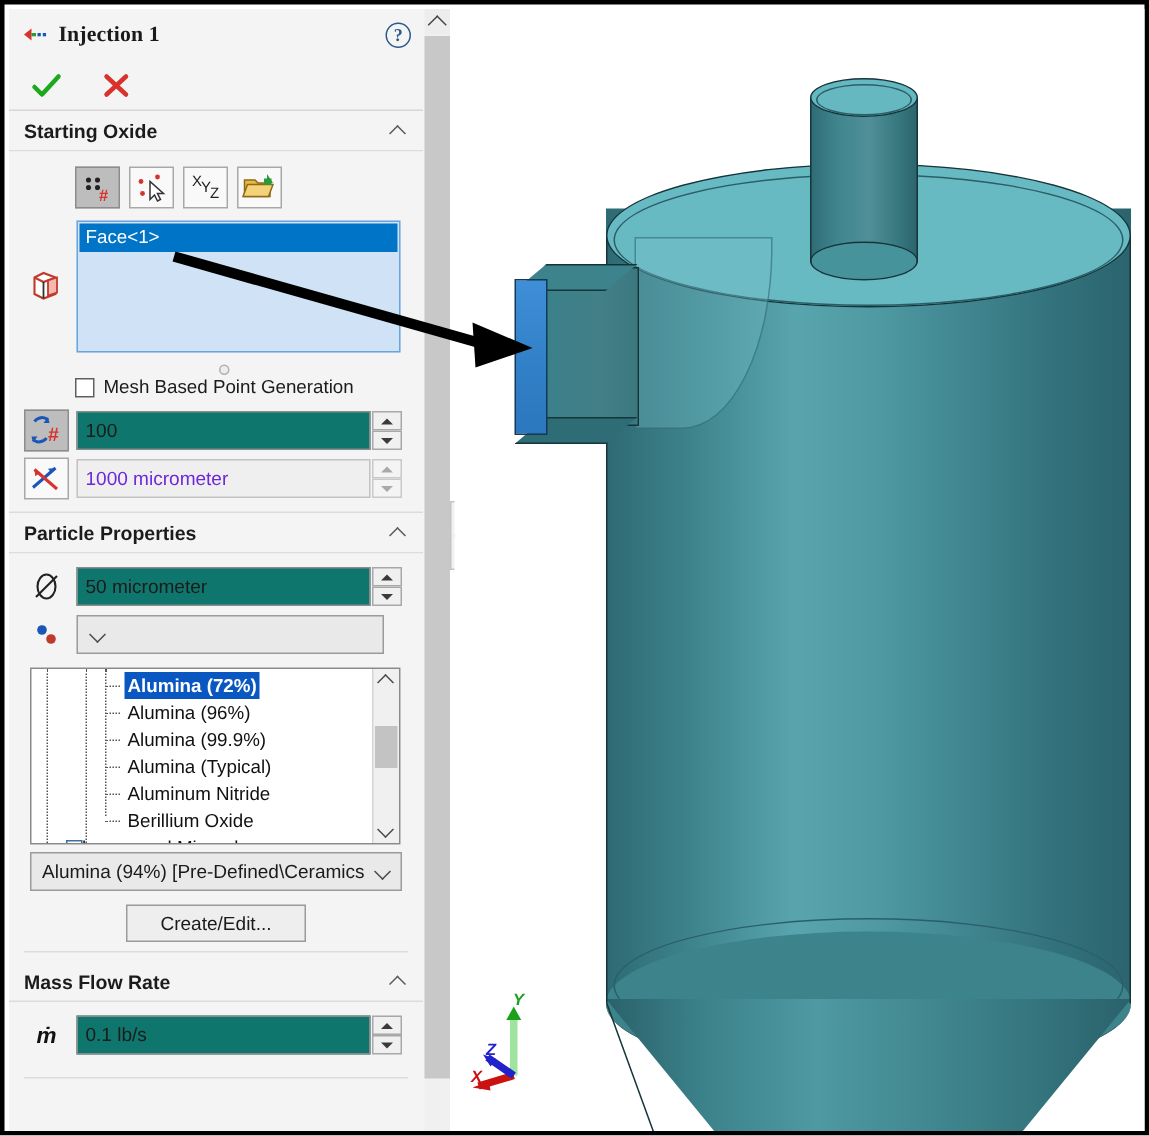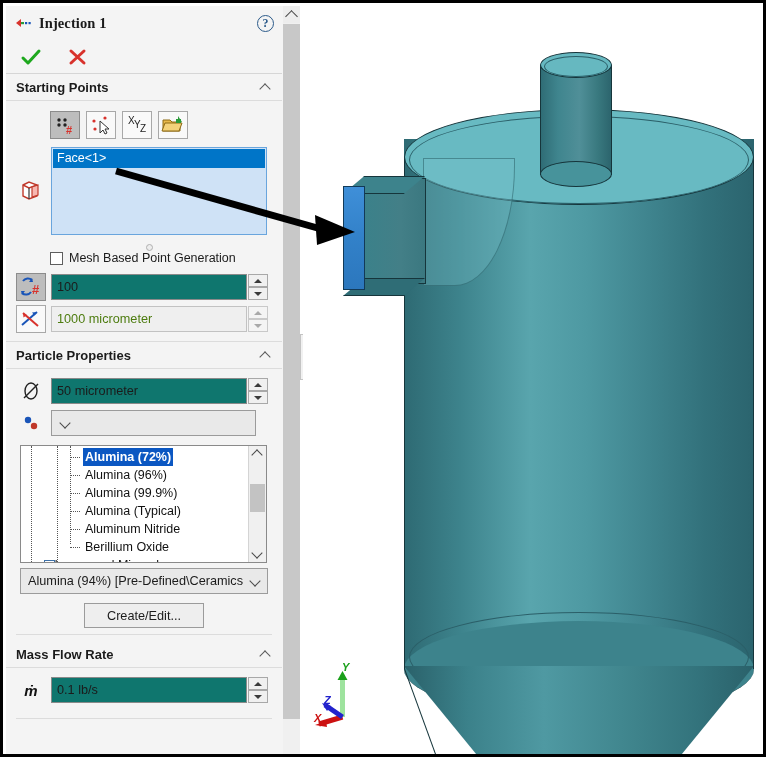--- a/index.html
+++ b/index.html
@@ -223,21 +223,21 @@
     align-items: center;
     padding-left: 5px;
     font-size: 12.7px;
     color: #1b1b1b;
     flex: 1 1 auto;
     min-width: 0;
   }
   .txtfield.disabled {
     background: #efefef;
     border-color: #c2c2c2;
-    color: #4d7c0f;
+    color: #6d28d9;
   }
   .spin {
     width: 20px;
     height: 26px;
     flex: none;
     display: flex;
     flex-direction: column;
     margin-left: 1px;
   }
   .spin div {
@@ -682,21 +682,21 @@
           </svg>
         </span>
         <span class="pm-cancel">
           <svg width="26" height="22" viewBox="0 0 26 22">
             <path d="M6 5 L19 17 M19 5 L6 17" stroke="#d8322c" stroke-width="3" fill="none" stroke-linecap="round"></path>
           </svg>
         </span>
       </div>
 
       <div class="section-header">
-        <span class="sh-title">Starting Points</span>
+        <span class="sh-title">Starting Oxide</span>
         <span class="sh-chev chev-up"></span>
       </div>
 
       <div class="section-body">
 
         <div class="tool-row">
           <span class="tool-btn active">
             <svg width="28" height="26" viewBox="0 0 28 26">
               <circle cx="8" cy="8" r="1.7" fill="#222"></circle>
               <circle cx="14" cy="8" r="1.7" fill="#222"></circle>

